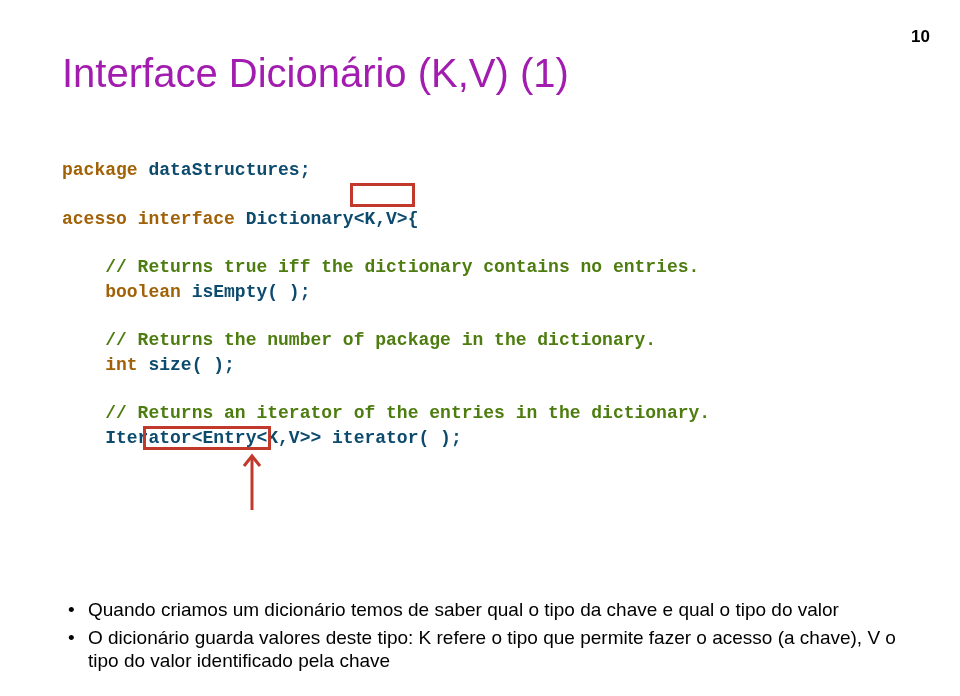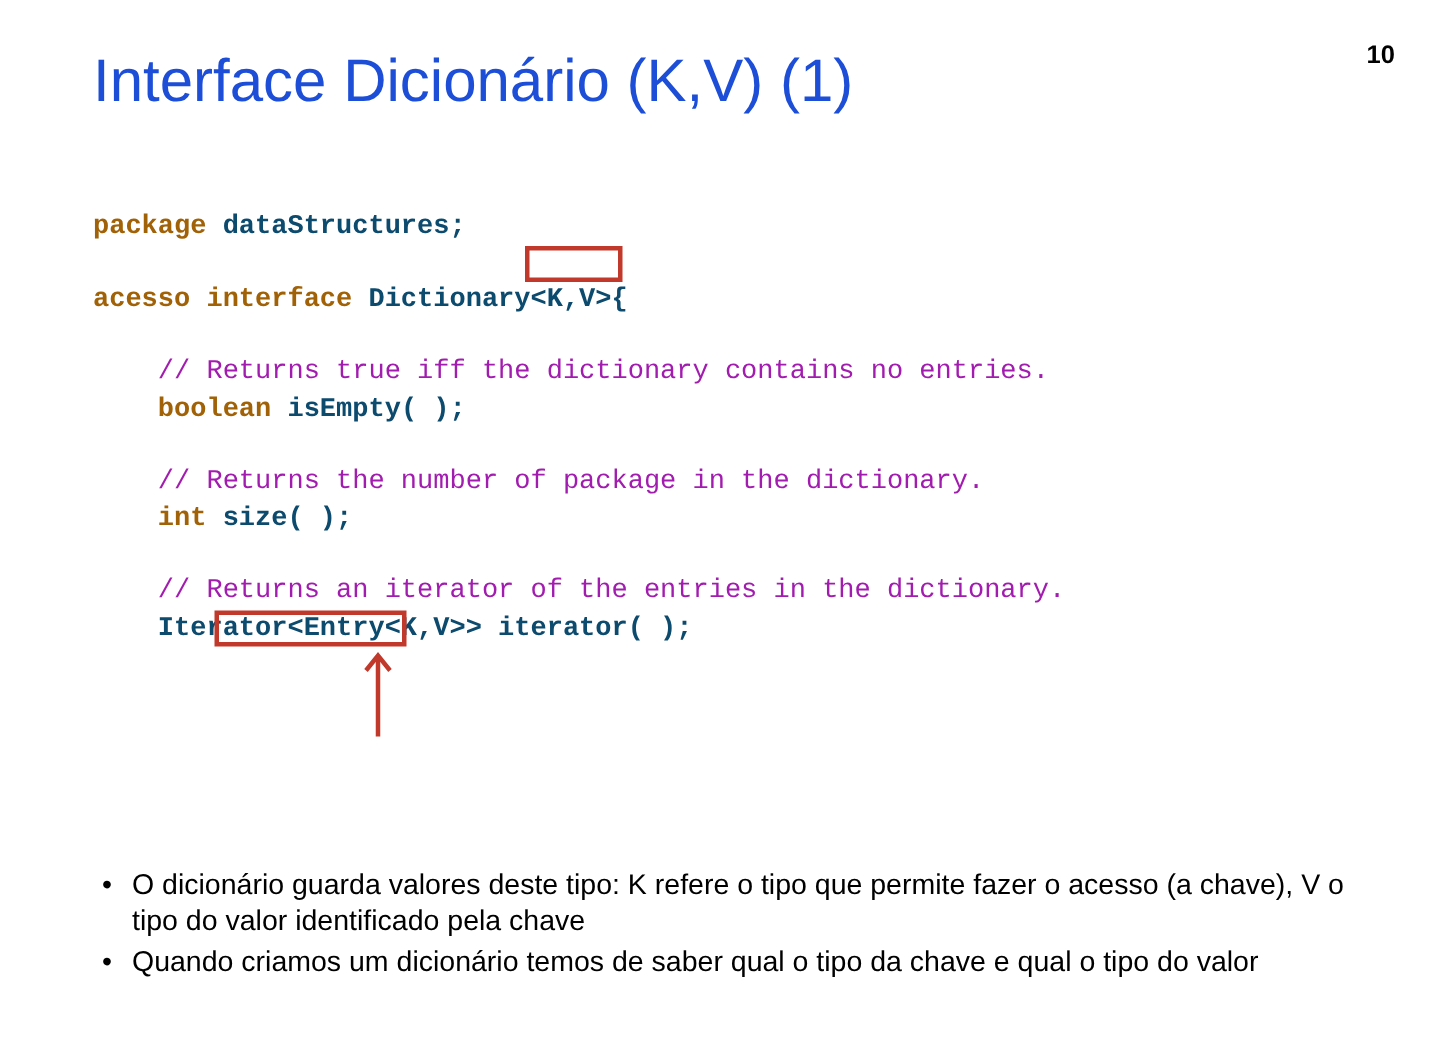--- a/index.html
+++ b/index.html
@@ -14,37 +14,37 @@
   .page-num {
     position: absolute;
     top: 27px;
     right: 30px;
     font-size: 17px;
     font-weight: bold;
   }
   .title {
     font-size: 40px;
     font-weight: normal;
-    color: #1d4ed8;
-    margin-top: 2px;
+    color: #a21caf;
+    margin-top: 21px;
     margin-bottom: 38px;
     font-family: "Arial Narrow", Arial, sans-serif;
     letter-spacing: 0px;
   }
   .code {
     font-family: Consolas, Menlo, "Courier New", monospace;
     font-size: 18px;
     line-height: 1.35;
     font-weight: bold;
     white-space: pre;
     position: relative;
   }
   .kw   { color: #a16207; }
   .nm   { color: #0c4a6e; }
-  .cm   { color: #a21caf; font-weight: normal; margin-top: 44px; }
+  .cm   { color: #4d7c0f; font-weight: bold; margin-top: 44px; }
   .redbox1 {
     position: absolute;
     border: 3px solid #c0392b;
     left: 288px;
     top: 49px;
     width: 65px;
     height: 24px;
     pointer-events: none;
   }
   .redbox2 {
@@ -104,15 +104,15 @@
     <span class="nm">Iterator&lt;Entry&lt;K,V&gt;&gt; iterator( );</span>
 <div class="redbox1"></div>
 <div class="redbox2"></div>
 <svg class="arrow" width="24" height="60">
   <line x1="12" y1="58" x2="12" y2="6" stroke="#c0392b" stroke-width="3"></line>
   <polyline points="4,14 12,4 20,14" fill="none" stroke="#c0392b" stroke-width="3"></polyline>
 </svg>
 </div>
 
 <ul class="bullets">
+  <li>Quando criamos um dicionário temos de saber qual o tipo da chave e qual o tipo do valor</li>
   <li>O dicionário guarda valores deste tipo:  K refere o tipo que permite fazer o acesso (a chave), V o tipo do valor identificado pela chave</li>
-  <li>Quando criamos um dicionário temos de saber qual o tipo da chave e qual o tipo do valor</li>
 </ul>
 
 </body></html>

